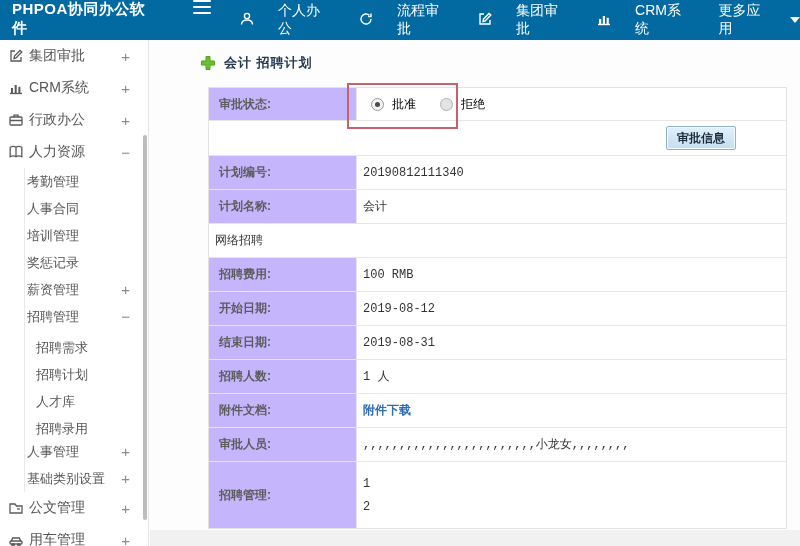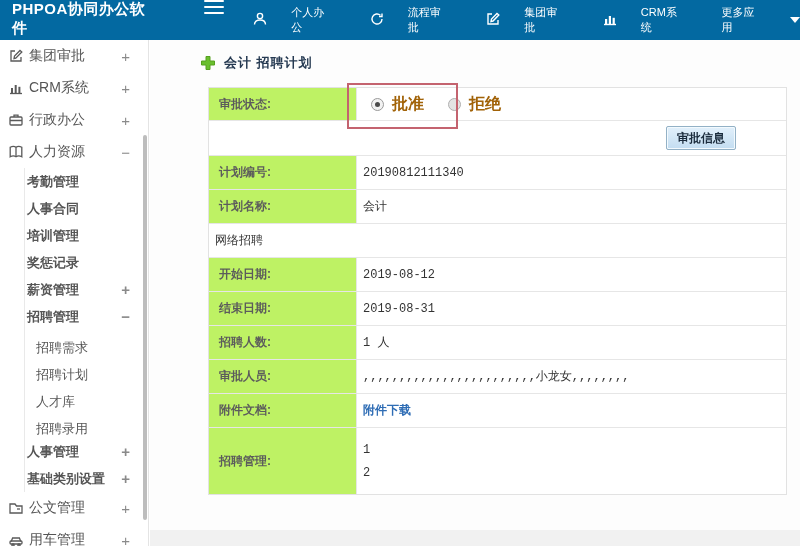--- a/index.html
+++ b/index.html
@@ -7,70 +7,70 @@
     font-family:"Liberation Sans","DejaVu Sans",sans-serif; background:#fff; }
 
   
   .topbar { position:absolute; left:0; top:0; width:800px; height:40px;
     background:#0369a1; display:flex; color:#fff; }
   .brand { font-size:15px; font-weight:bold; margin-left:12px; letter-spacing:.5px; }
   .hamburger { margin-left:44px; width:20px; height:14px; display:flex; flex-direction:column;
     justify-content:space-between; cursor:pointer; }
   .hamburger i { display:block; height:2px; background:#fff; border-radius:1px; }
   .nav { display:flex; align-items:center; margin-left:28px; gap:34px; }
-  .nav-item { display:flex; align-items:center; gap:23px; font-size:11px; cursor:pointer; }
+  .nav-item { display:flex; align-items:center; gap:23px; font-size:14px; cursor:pointer; }
   .nav-item svg { width:16px; height:16px; stroke:#fff; fill:none; stroke-width:1.4; }
   .nav-item .bars { fill:#fff; stroke:none; }
   .caret { width:0; height:0; border-left:5px solid transparent; border-right:5px solid transparent;
     border-top:6px solid #fff; margin-left:2px; }
 
   
   .sidebar { position:absolute; left:0; top:40px; width:149px; bottom:0; background:#fff;
     border-right:1px solid #e4e4e4; overflow:hidden; }
   .side-item { position:relative; display:flex; align-items:center; color:#555; cursor:pointer; }
   .side-item.lvl1 { height:32px; font-size:14px; padding-left:8px; }
-  .side-item.lvl2 { height:27px; font-size:13px; padding-left:27px;font-weight:bold; }
+  .side-item.lvl2 { height:27px; font-size:13px; padding-left:27px; }
   .side-item.lvl3 { height:27px; font-size:13px; padding-left:36px;align-items:flex-end; }
   .side-item.lvl2::before, .side-item.lvl3::before { content:""; position:absolute; left:24px;
     top:0; bottom:0; width:1px; background:#e9e9e9; }
   .side-icon { width:16px; height:16px; margin-right:5px; color:#5a5a5a; flex:0 0 16px; }
   .side-icon svg { width:16px; height:16px; stroke:currentColor; fill:none; stroke-width:1.3; }
   .side-toggle { position:absolute; right:18px; color:#8a8a8a; font-size:15px; line-height:1; }
   .side-scrollthumb { position:absolute; right:1px; top:95px; width:4px; height:385px;
     background:#bdbdbd; border-radius:2px; }
 
   
   .main { position:absolute; left:150px; top:40px; width:650px; bottom:0; background:#fdfdfd; }
   .page-head { display:flex; align-items:center; padding:14px 0 0 50px; gap:8px; }
   .plus-icon { width:16px; height:16px; }
   .page-title { font-size:13px; font-weight:bold; color:#263a52; letter-spacing:1px; }
 
   .form-table { position:absolute; left:58px; top:47px; width:579px;
     border:1px solid #e2e2e2; background:#fff; }
   .frow { display:flex; border-bottom:1px solid #e6e6e6; }
   .frow:last-child { border-bottom:none; }
-  .fcell-label { width:148px; flex:0 0 148px; border-right:1px solid #e6e6e6; background:#bef264;
+  .fcell-label { width:148px; flex:0 0 148px; border-right:1px solid #e6e6e6; background:#c4b5fd;
     display:flex; align-items:center; padding-left:10px;
     font-size:12px; font-weight:bold; color:#5c5c5c; }
   .fcell-value { flex:1; display:flex; align-items:center; padding-left:6px;
     font-size:12px; color:#333; font-family:"Liberation Mono","DejaVu Sans Mono",monospace; }
   .row-std { height:34px; }
   .row-status { height:33px; }
   .row-button { height:35px; display:flex; align-items:center; justify-content:flex-end;
     padding-right:50px; background:#fff; }
   .row-tall { height:66px; }
   .row-tall .fcell-value { flex-direction:column; align-items:flex-start; justify-content:center; gap:9px; }
 
   .radio-wrap { display:flex; align-items:center; gap:24px; margin-left:8px; }
   .radio-group { display:flex; align-items:center; gap:8px; cursor:pointer; }
   .radio { width:13px; height:13px; border-radius:50%; border:1px solid #9a9a9a; background:#f2f2f2;
     display:inline-flex; align-items:center; justify-content:center; }
   .radio.checked::after { content:""; width:5px; height:5px; border-radius:50%; background:#4a4a4a; }
   .radio.unchecked { background:#e3e3e3; border-color:#b0b0b0; }
-  .radio-label { font-size:16px; font-weight:bold; color:#a16207;
+  .radio-label { font-size:12px; font-weight:normal; color:#000000;
     font-family:"Liberation Sans",sans-serif; }
 
   .approve-btn { height:24px; padding:0 10px; font-size:12px; font-weight:bold; color:#1a2b3c;
     background:linear-gradient(#e2f0fb,#c3ddf1); border:1px solid #93b1c6; border-radius:2px;
     box-shadow:inset 0 0 0 1px #f3fafe; cursor:pointer;
     font-family:"Liberation Sans",sans-serif; }
 
   .val-link { color:#2f6db5; font-weight:bold; text-decoration:none; cursor:pointer;
     font-family:"Liberation Sans",sans-serif; }
   .annotation-rect { position:absolute; left:197px; top:43px; width:111px; height:46px;
@@ -263,40 +263,44 @@
           <div class="fcell-value">20190812111340</div>
         </div>
         <div class="frow row-std">
           <div class="fcell-label">计划名称:</div>
           <div class="fcell-value">会计</div>
         </div>
         <div class="frow row-std">
           <div class="fcell-value">网络招聘</div>
         </div>
         <div class="frow row-std">
+          <div class="fcell-label">招聘费用:</div>
+          <div class="fcell-value">100 RMB</div>
+        </div>
+        <div class="frow row-std">
           <div class="fcell-label">开始日期:</div>
           <div class="fcell-value">2019-08-12</div>
         </div>
         <div class="frow row-std">
           <div class="fcell-label">结束日期:</div>
           <div class="fcell-value">2019-08-31</div>
         </div>
         <div class="frow row-std">
           <div class="fcell-label">招聘人数:</div>
           <div class="fcell-value">1 人</div>
-        </div>
-        <div class="frow row-std">
-          <div class="fcell-label">审批人员:</div>
-          <div class="fcell-value">,,,,,,,,,,,,,,,,,,,,,,,,小龙女,,,,,,,,</div>
         </div>
         <div class="frow row-std">
           <div class="fcell-label">附件文档:</div>
           <div class="fcell-value">
             <a class="val-link">附件下载</a>
           </div>
+        </div>
+        <div class="frow row-std">
+          <div class="fcell-label">审批人员:</div>
+          <div class="fcell-value">,,,,,,,,,,,,,,,,,,,,,,,,小龙女,,,,,,,,</div>
         </div>
         <div class="frow row-tall">
           <div class="fcell-label">招聘管理:</div>
           <div class="fcell-value">
             <div>1</div>
             <div>2</div>
           </div>
         </div>
       </div>
   </div>

